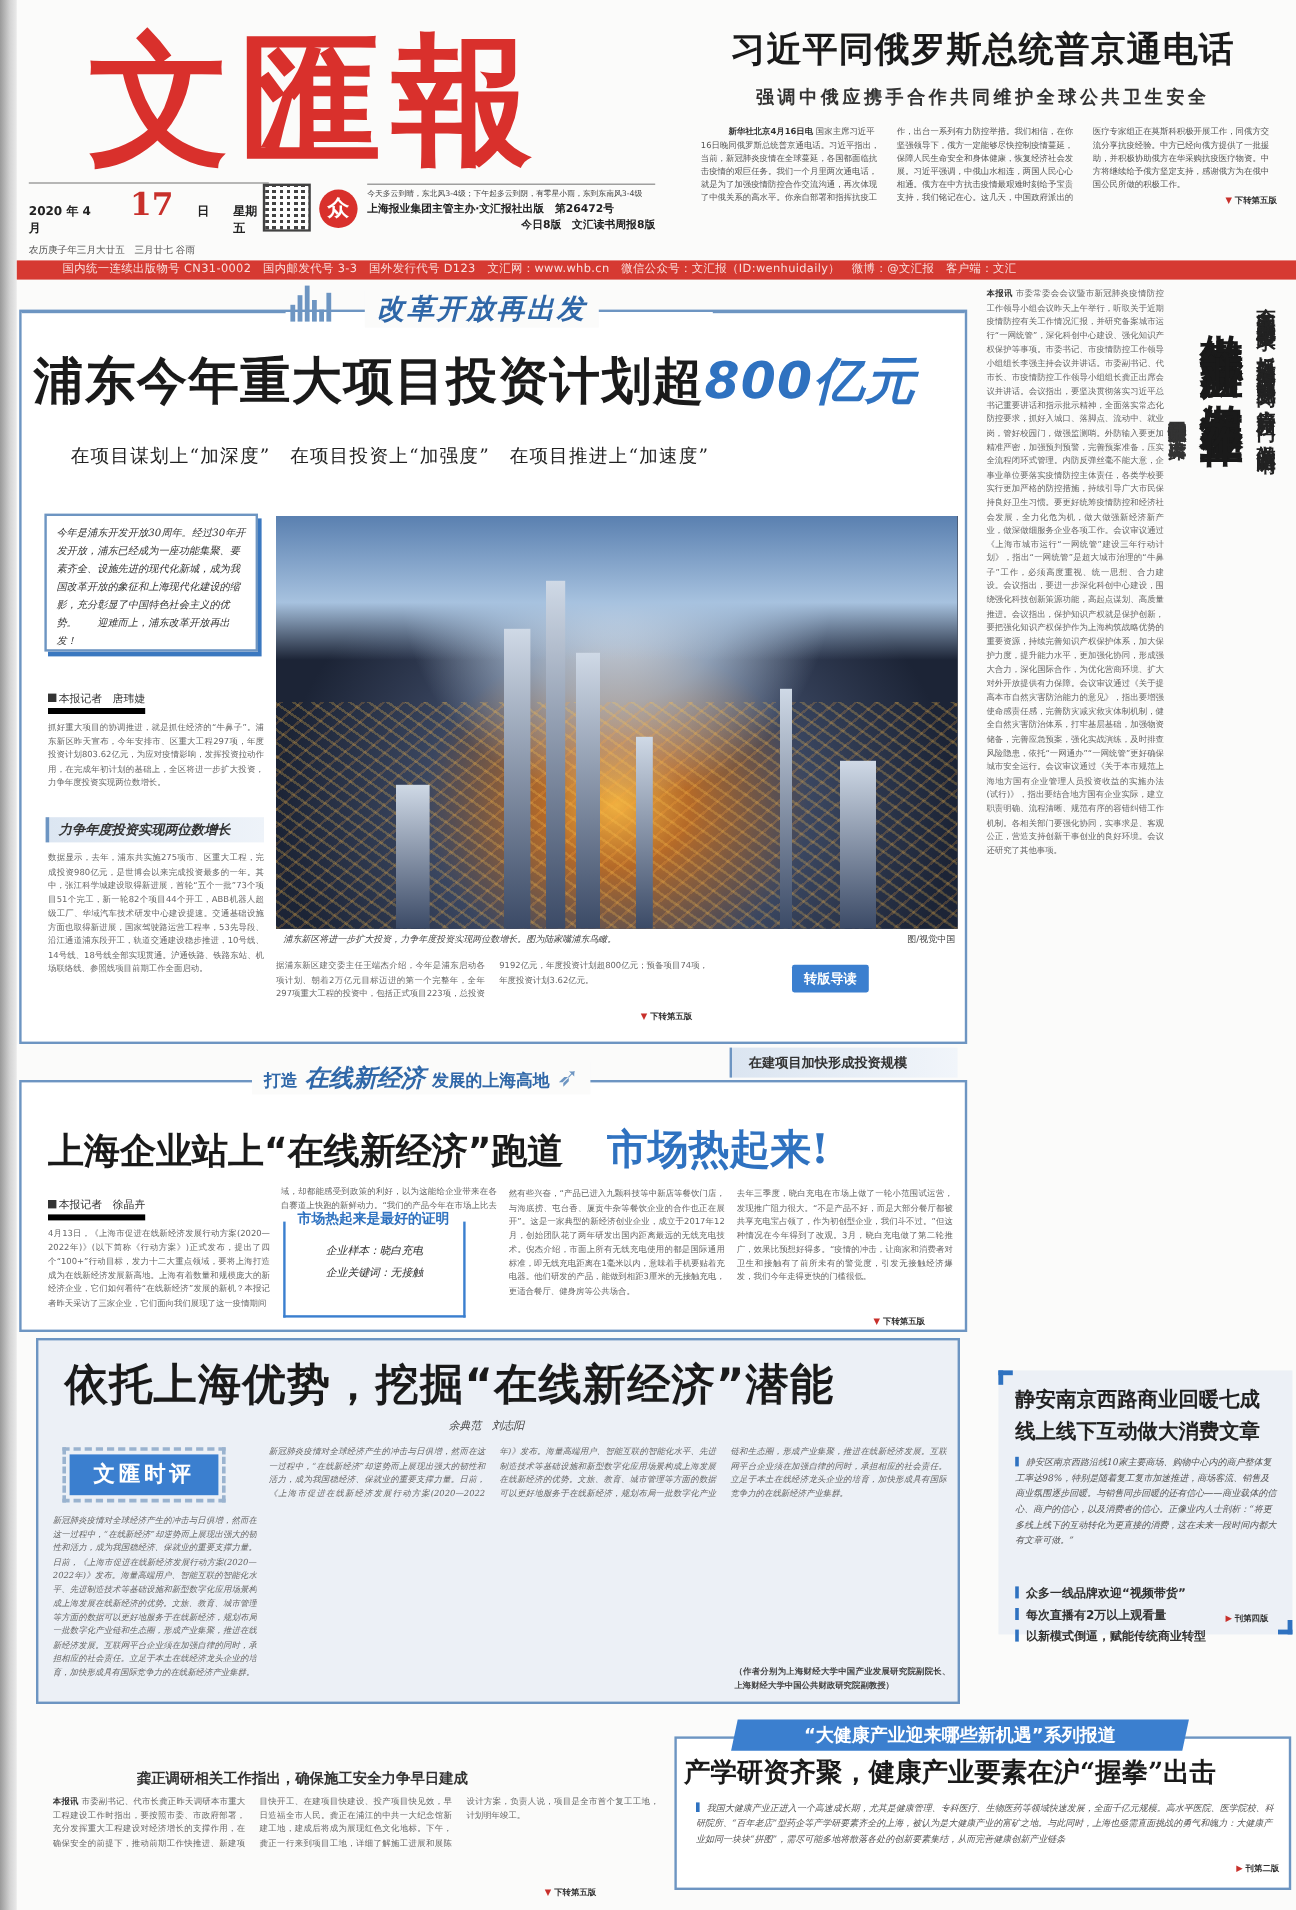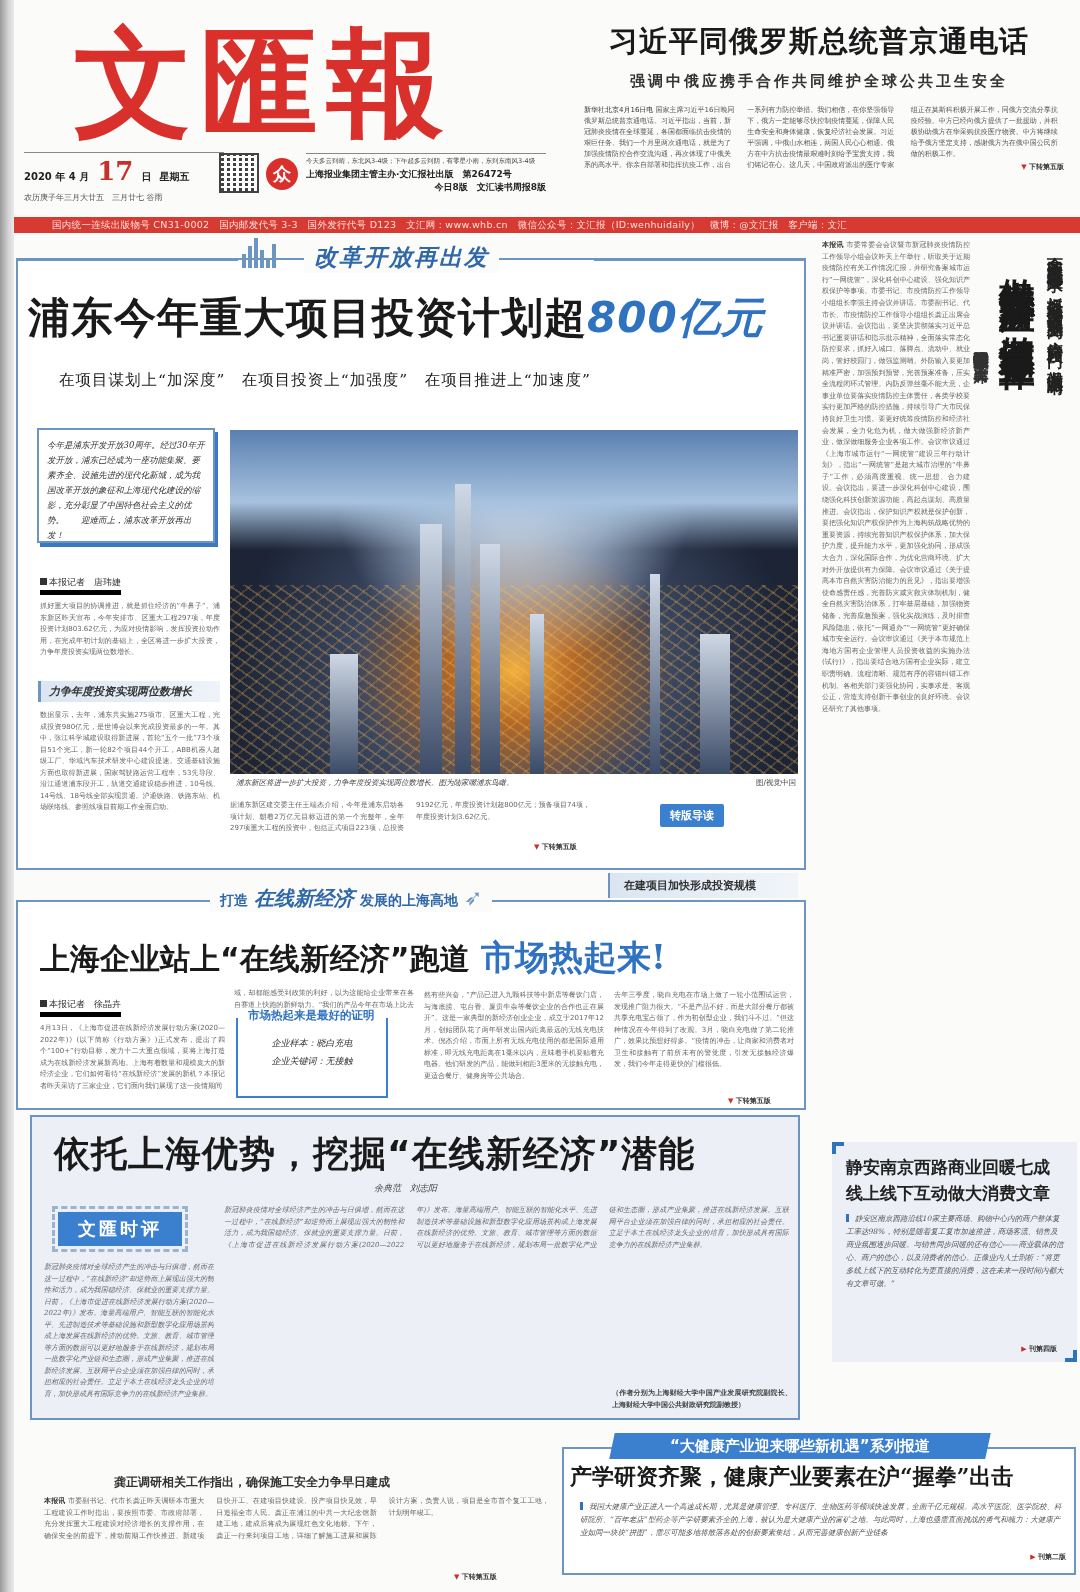--- a/index.html
+++ b/index.html
@@ -6,38 +6,38 @@
   html, body { width: 1080px; height: 1592px; overflow: hidden; background: #f2f2f0; }
   body { font-family: "DejaVu Sans", sans-serif; color: #222; position: relative; }
   .page { position: absolute; left: 14px; top: 0; width: 1066px; height: 1592px; background: #fbfbfa; }
   .fold { position: absolute; left: 0; top: 0; width: 14px; height: 1592px; background: linear-gradient(to right, #9a9a9a, #d4d4d4 60%, #eaeaea); }
 
   
   .masthead { position: absolute; left: 60px; top: 8px; width: 420px; height: 150px; }
   .masthead .logo { font-family: "DejaVu Serif", serif; font-weight: bold; font-size: 118px; color: #d9302c; letter-spacing: 8px; line-height: 150px; }
   .dateline { position: absolute; left: 10px; top: 152px; width: 200px; }
   .dateline .rule { border-top: 1px solid #888; margin-bottom: 3px; width: 200px; }
-  .dateline .row { display: flex; align-items: baseline; gap: 8px; font-size: 10px; font-weight: bold; }
+  .dateline .row { display: flex; align-items: baseline; gap: 20px; font-size: 10px; font-weight: bold; justify-content: center; }
   .dateline .day { font-family: "DejaVu Serif", serif; font-size: 26px; color: #c8302b; font-weight: bold; }
   .dateline .lunar { font-size: 8px; color: #555; margin-top: 6px; }
   .qr { position: absolute; left: 205px; top: 153px; width: 40px; height: 40px; background:
       repeating-linear-gradient(0deg, #222 0 3px, #fff 3px 5px), #fff; opacity: .85;
       border: 2px solid #222; }
   .qr::after { content: ""; position: absolute; inset: 0; background: repeating-linear-gradient(90deg, transparent 0 3px, #fff 3px 6px); }
   .emblem { position: absolute; left: 252px; top: 158px; width: 32px; height: 32px; border-radius: 50%; background: #d9302c; color: #fff; text-align: center; font-size: 18px; line-height: 32px; font-weight: bold; }
   .pubinfo { position: absolute; left: 292px; top: 153px; width: 240px; font-size: 6.5px; color: #444; }
   .pubinfo .small { border-top: 1px solid #888; padding-top: 3px; line-height: 9px; }
   .pubinfo .big { font-size: 9px; font-weight: bold; color: #222; margin-top: 2px; }
   .pubinfo .big2 { font-size: 9px; font-weight: bold; color: #222; text-align: right; }
 
   
   .lead-title { position: absolute; left: 555px; top: 22px; width: 500px; font-family: "DejaVu Serif", serif; font-weight: bold; font-size: 29px; color: #1a1a1a; text-align: center; letter-spacing: 1px; }
   .lead-sub { position: absolute; left: 555px; top: 72px; width: 500px; text-align: center; font-size: 15px; font-weight: bold; color: #333; letter-spacing: 3px; }
   .lead-body { position: absolute; left: 570px; top: 105px; width: 480px; height: 95px; column-count: 3; column-gap: 10px; font-size: 7px; line-height: 11px; color: #555; }
-  .lead-body .lead-in { font-weight: normal; color: #333; }
+  .lead-body .lead-in { font-weight: bold; color: #333; margin-left: 23px; }
   .cont { color: #333; font-size: 7px; font-weight: bold; }
   .cont .tri { color: #c8302b; }
 
   
   .redband { position: absolute; left: 0; top: 217px; width: 1066px; height: 16px; background: #d63a32; color: #fbe0dd; font-size: 9.5px; line-height: 16px; padding-left: 38px; white-space: nowrap; overflow: hidden; letter-spacing: .3px; }
 
   
   .box { position: absolute; border: 2px solid #6d95c2; background: #fff; }
   .kicker { position: absolute; font-style: italic; font-weight: bold; color: #2f67a8; font-size: 23px; letter-spacing: 2px; }
   .kicker-line { position: absolute; border-top: 2px solid #6d95c2; }
@@ -187,21 +187,21 @@
 
   <div class="box" style="left:2px;top:900px;width:790px;height:210px;"></div>
   <div style="position:absolute;left:196px;top:885px;background:#fbfbfa;padding:0 10px;display:flex;align-items:baseline;gap:6px;">
     <span style="font-size:14px;color:#2f67a8;font-weight:bold">打造</span>
     <span style="font-size:20px;color:#2f67a8;font-weight:bold;font-style:italic;font-family:'DejaVu Serif',serif">在线新经济</span>
     <span style="font-size:14px;color:#2f67a8;font-weight:bold">发展的上海高地</span>
     <span style="font-size:22px;color:#6d95c2">➶</span>
   </div>
   <div class="h1" style="left:26px;top:935px;font-size:30px;">
     <span>上海企业站上“在线新经济”跑道</span>
-    <span class="blue" style="font-family:'DejaVu Serif',serif;font-size:34px;margin-left:1px">市场热起来!</span>
+    <span class="blue" style="font-family:'DejaVu Serif',serif;font-size:34px;margin-left:26px">市场热起来!</span>
   </div>
   <div style="position:absolute;left:26px;top:992px;width:185px;">
     <div class="byline"><span class="sq"></span><span>本报记者　徐晶卉</span></div>
     <div class="body-text" style="height:100px;overflow:hidden">4月13日，《上海市促进在线新经济发展行动方案(2020—2022年)》(以下简称《行动方案》)正式发布，提出了四个“100+”行动目标，发力十二大重点领域，要将上海打造成为在线新经济发展新高地。上海有着数量和规模庞大的新经济企业，它们如何看待“在线新经济”发展的新机？本报记者昨天采访了三家企业，它们面向我们展现了这一疫情期间</div>
   </div>
   <div class="body-text" style="position:absolute;left:220px;top:988px;width:180px;height:24px;overflow:hidden">域，却都能感受到政策的利好，以为这能给企业带来在各自赛道上快跑的新鲜动力。“我们的产品今年在市场上比去年要好推广了，”晓白充电创始人倪杰在电话那头说，</div>
   <div class="callout">
     <div class="t">市场热起来是最好的证明</div>
     <div style="margin-top:16px">
       <div class="l">企业样本：晓白充电</div>
@@ -221,20 +221,25 @@
   <div class="body-text" style="position:absolute;left:598px;top:1388px;width:180px;font-weight:bold;color:#444;">（作者分别为上海财经大学中国产业发展研究院副院长、上海财经大学中国公共财政研究院副教授）</div>
 
   <div class="jingan">
     <div class="corner"></div>
     <div class="corner2"></div>
     <div style="padding:12px 10px 0 14px;font-family:'DejaVu Serif',serif;font-weight:bold;font-size:17px;line-height:26px;color:#222;">
       <div>静安南京西路商业回暖七成</div>
       <div>线上线下互动做大消费文章</div>
     </div>
     <div style="padding:6px 12px 0 14px;font-size:7.5px;line-height:13px;color:#555;font-style:italic;font-family:'DejaVu Serif',serif;height:110px;overflow:hidden"><span class="bullet-bar" style="height:8px"></span><span>静安区南京西路沿线10家主要商场、购物中心内的商户整体复工率达98%，特别是随着复工复市加速推进，商场客流、销售及商业氛围逐步回暖。与销售同步回暖的还有信心——商业载体的信心、商户的信心，以及消费者的信心。正像业内人士剖析：“将更多线上线下的互动转化为更直接的消费，这在未来一段时间内都大有文章可做。”</span></div>
+    <div style="padding:4px 12px 0 14px;font-size:10px;font-weight:bold;color:#333;line-height:18px;">
+      <div><span class="bullet-bar"></span><span>众多一线品牌欢迎“视频带货”</span></div>
+      <div><span class="bullet-bar"></span><span>每次直播有2万以上观看量</span></div>
+      <div><span class="bullet-bar"></span><span>以新模式倒逼，赋能传统商业转型</span></div>
+    </div>
     <div class="cont" style="position:absolute;right:20px;bottom:8px;"><span class="tri">▶ </span><span>刊第四版</span></div>
   </div>
 
   <div style="position:absolute;left:100px;top:1474px;font-size:12px;font-weight:bold;font-family:Liberation Sans, sans-serif;color:#333;">龚正调研相关工作指出，确保施工安全力争早日建成</div>
   <div class="body-text" style="position:absolute;left:30px;top:1496px;width:505px;height:70px;overflow:hidden;column-count:3;column-gap:12px;">
     <span style="font-weight:bold;color:#333">本报讯</span>
     <span>市委副书记、代市长龚正昨天调研本市重大工程建设工作时指出，要按照市委、市政府部署，充分发挥重大工程建设对经济增长的支撑作用，在确保安全的前提下，推动前期工作快推进、新建项目快开工、在建项目快建设、投产项目快见效，早日造福全市人民。龚正在浦江的中共一大纪念馆新建工地，建成后将成为展现红色文化地标。下午，龚正一行来到项目工地，详细了解施工进展和展陈设计方案，负责人说，项目是全市首个复工工地，计划明年竣工。</span>
   </div>
   <div class="cont" style="position:absolute;left:440px;top:1572px;"><span class="tri">▼ </span><span>下转第五版</span></div>
 

